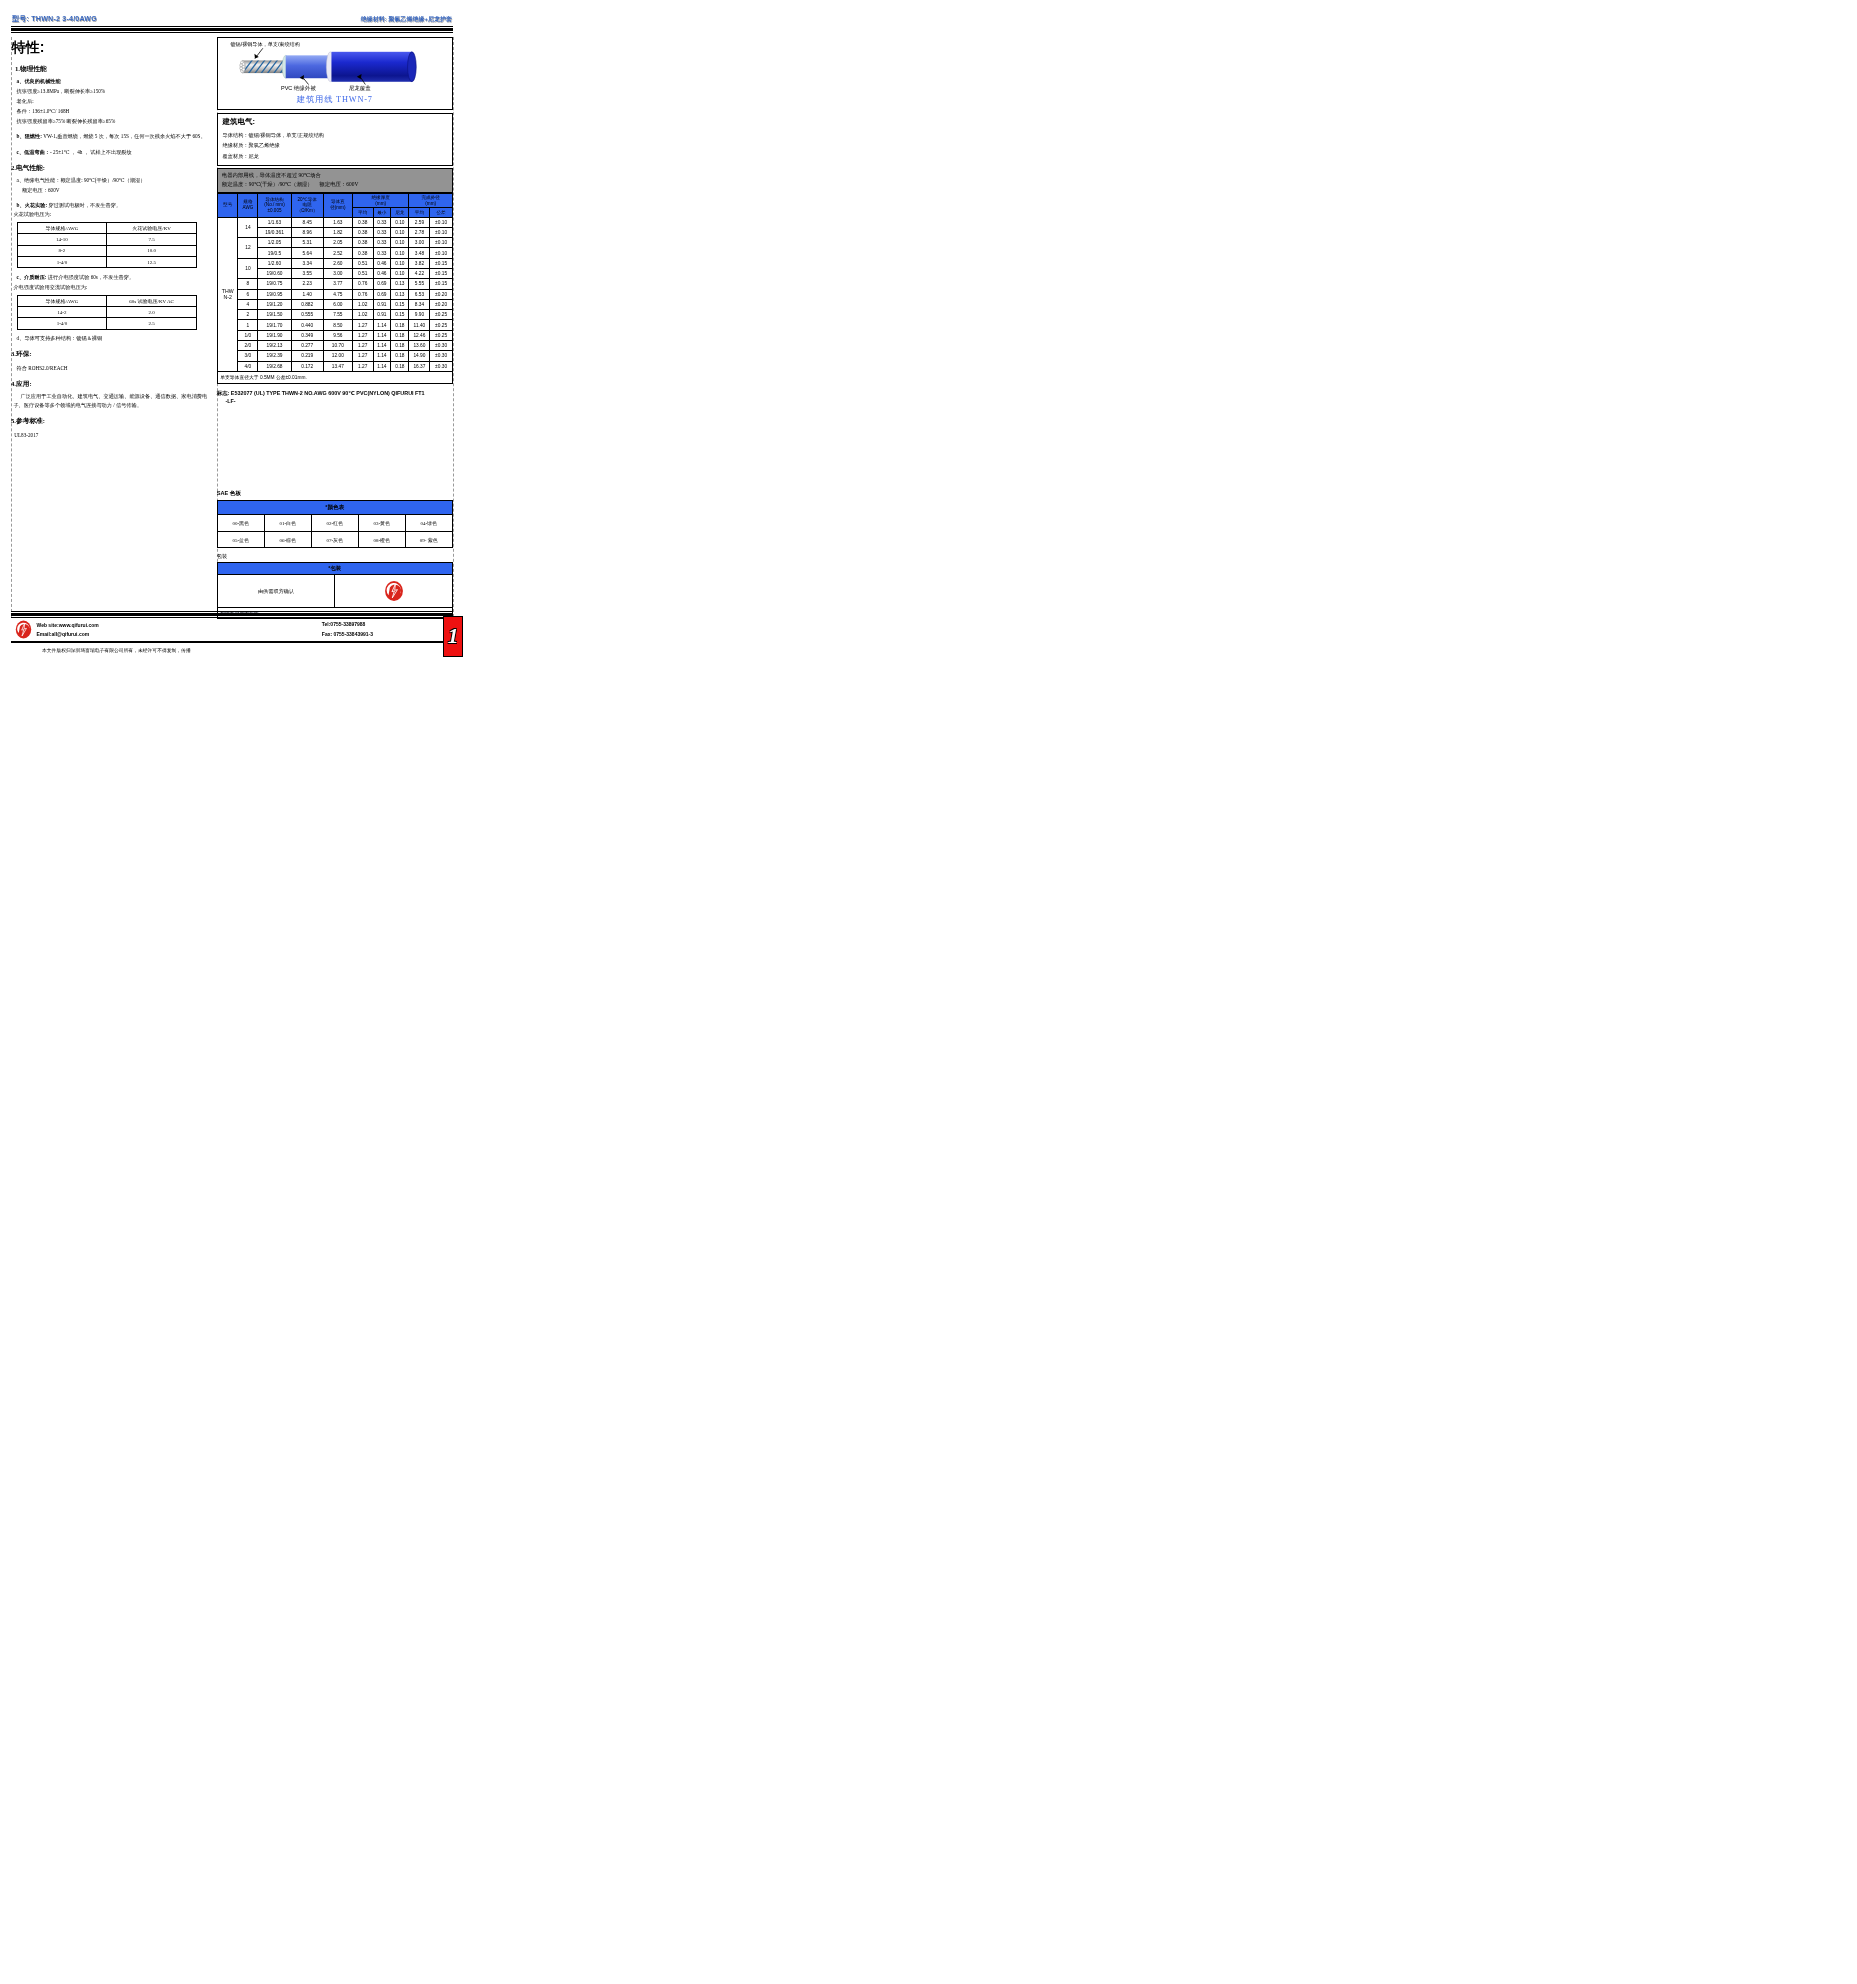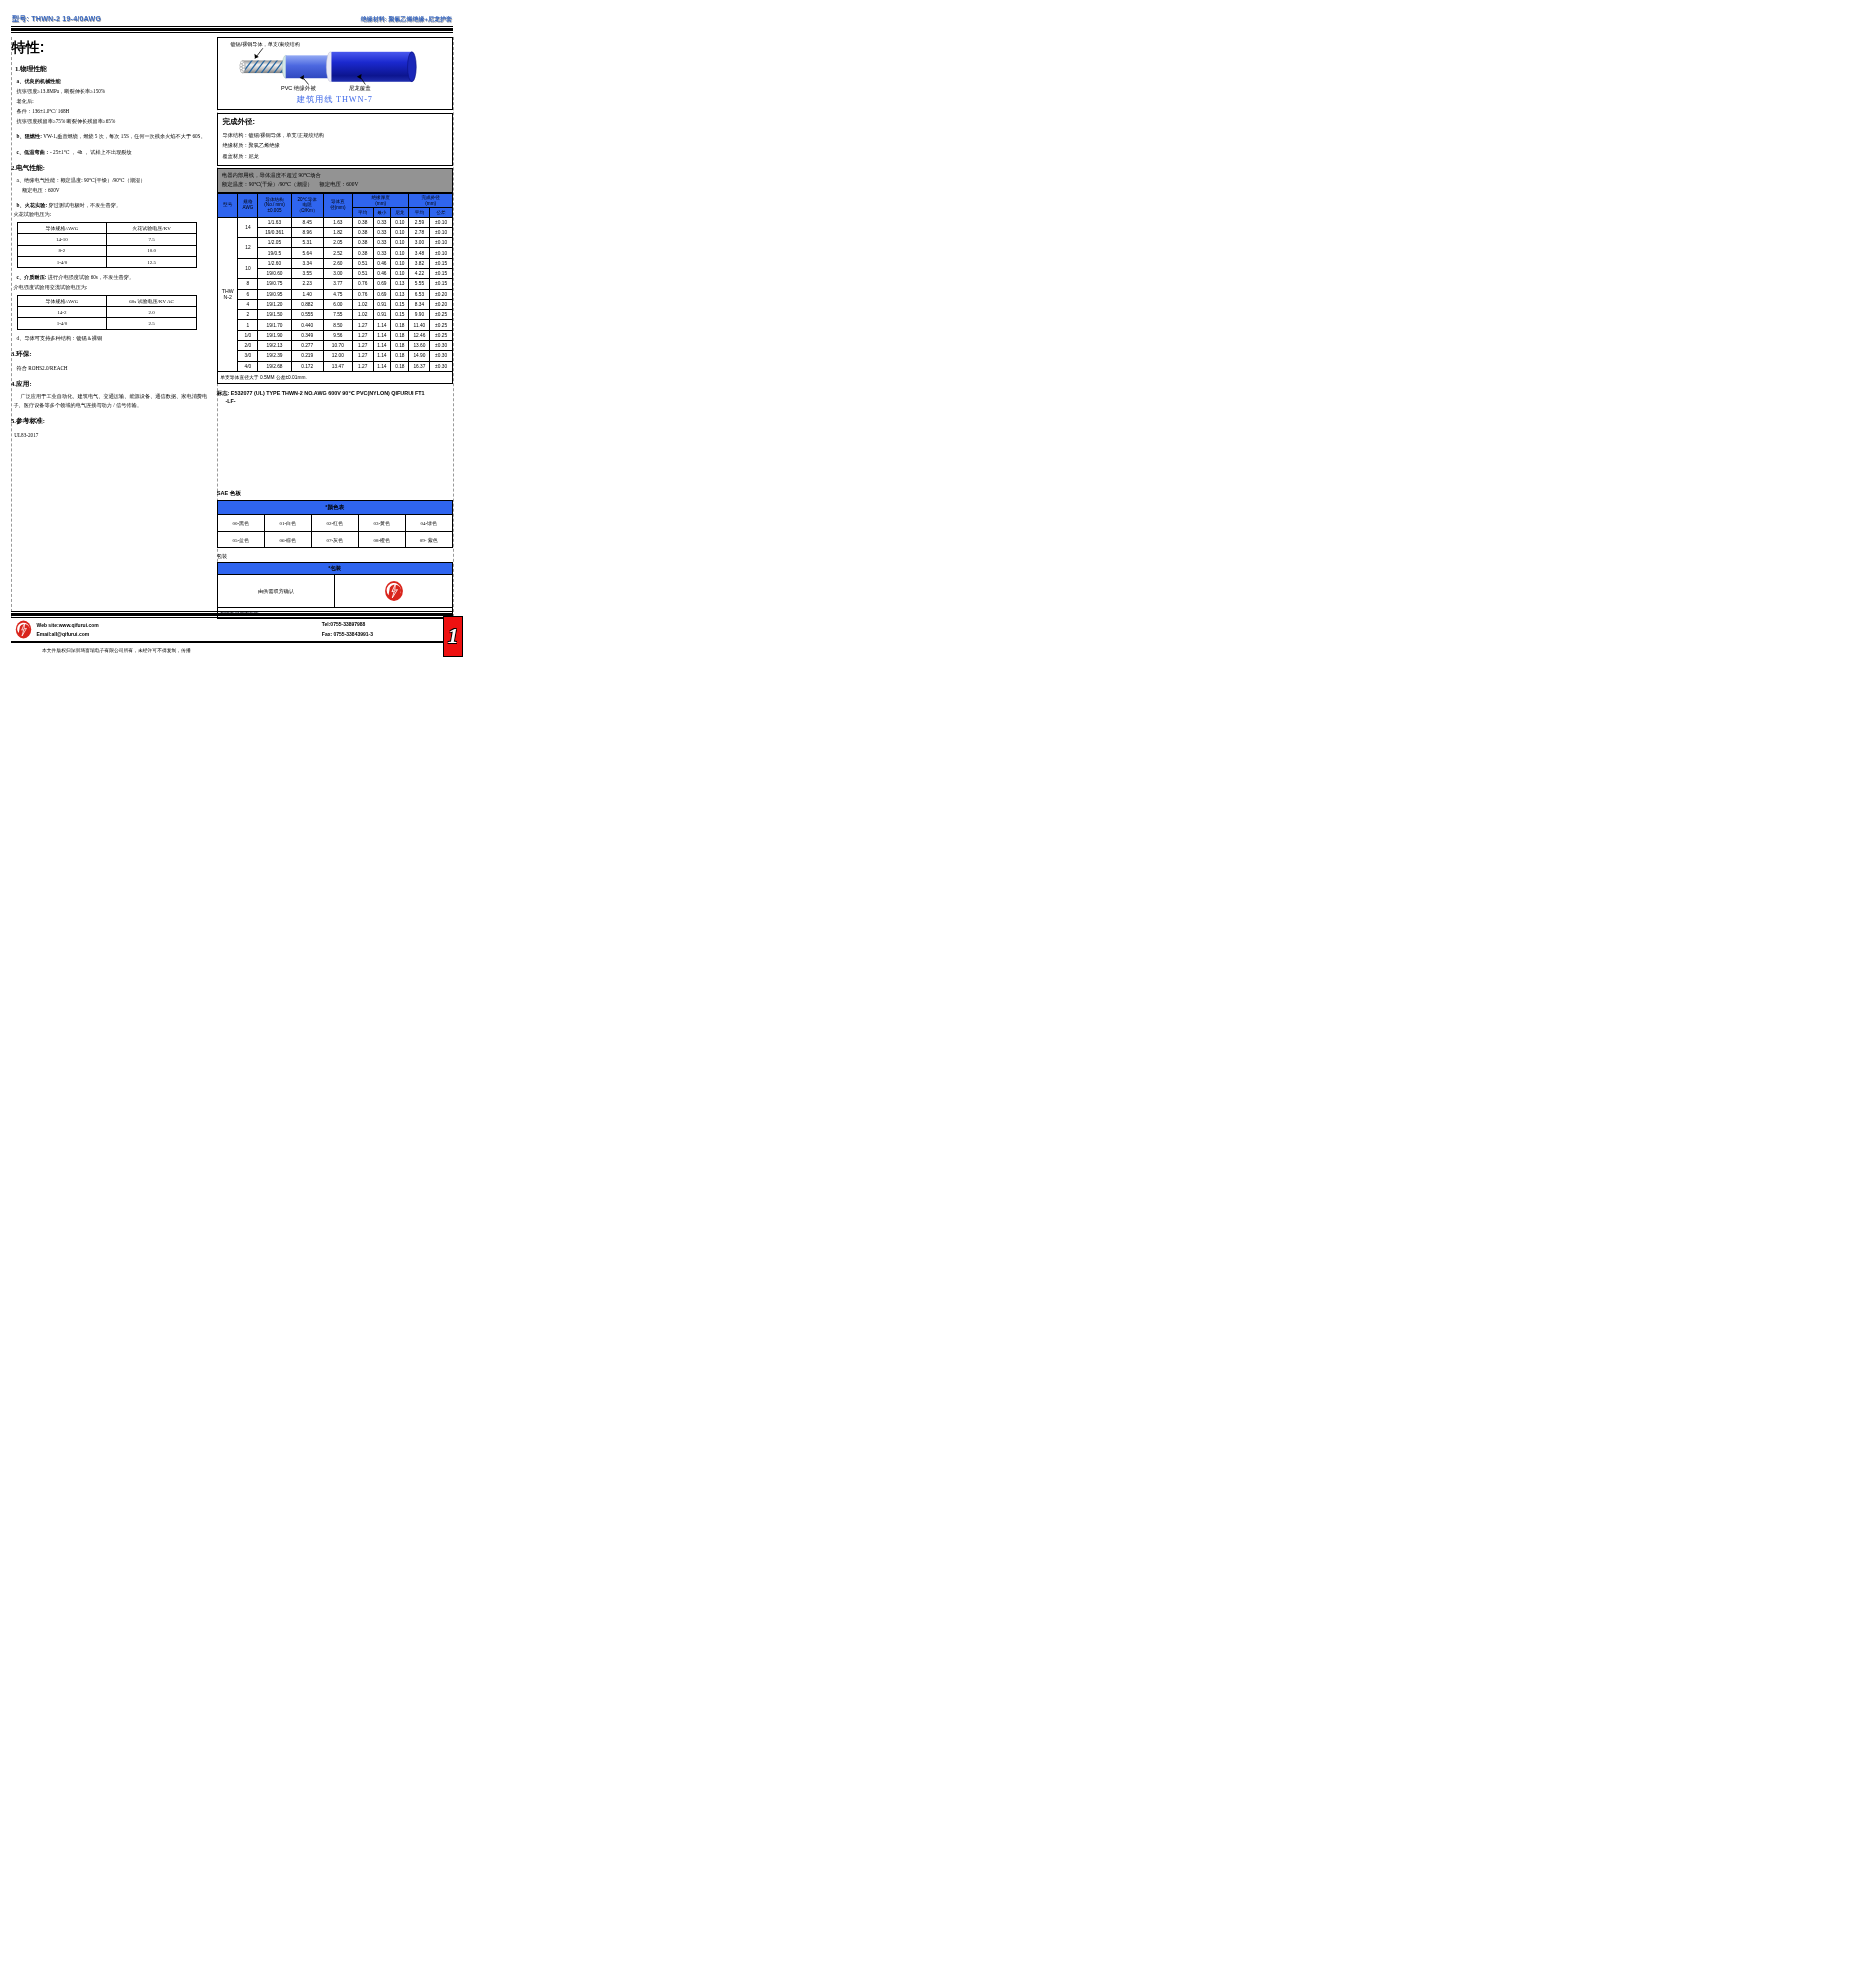--- a/index.html
+++ b/index.html
@@ -96,21 +96,21 @@
 </head>
 <body>
 
 <div class="page">
 
   <div class="guide g1"></div>
   <div class="guide g2"></div>
   <div class="guide g3"></div>
 
   <div class="hdr">
-    <div class="t left">型号: THWN-2    19-4/0AWG</div>
+    <div class="t left">型号: THWN-2    3-4/0AWG</div>
     <div class="t right">绝缘材料: 聚氯乙烯绝缘+尼龙护套</div>
   </div>
   <div class="rule r1"></div>
   <div class="rule r2"></div>
   <div class="rule r3"></div>
 
   <div class="content">
 
     <div class="col-l serif">
       <div class="h1" style="font-family:'Liberation Sans',sans-serif">特性:</div>
@@ -247,21 +247,21 @@
           <polygon points="215,102 212,114 224,109" fill="#000" transform="rotate(170 215 104)"></polygon>
 
           <text x="330" y="133" font-size="14" fill="#000">尼龙覆盖</text>
           <line x1="372" y1="118" x2="360" y2="100" stroke="#000" stroke-width="2"></line>
           <polygon points="360,100 356,112 369,107" fill="#000" transform="rotate(172 360 102)"></polygon>
         </svg>
         <div class="wire-caption">建筑用线  THWN-7</div>
       </div>
 
       <div class="box structbox serif">
-        <div class="h" style="font-family:'Liberation Sans',sans-serif">完成外径:</div>
+        <div class="h" style="font-family:'Liberation Sans',sans-serif">建筑电气:</div>
         <p>导体结构：镀锡/裸铜导体，单支/正规绞结构</p>
         <p>绝缘材质：聚氯乙烯绝缘</p>
         <p>覆盖材质：尼龙</p>
       </div>
 
       <div class="graybox serif">
         <p>电器内部用线，导体温度不超过 90℃场合</p>
         <p>额定温度：90℃(干燥）/90℃（潮湿）　 额定电压：600V</p>
       </div>
 

